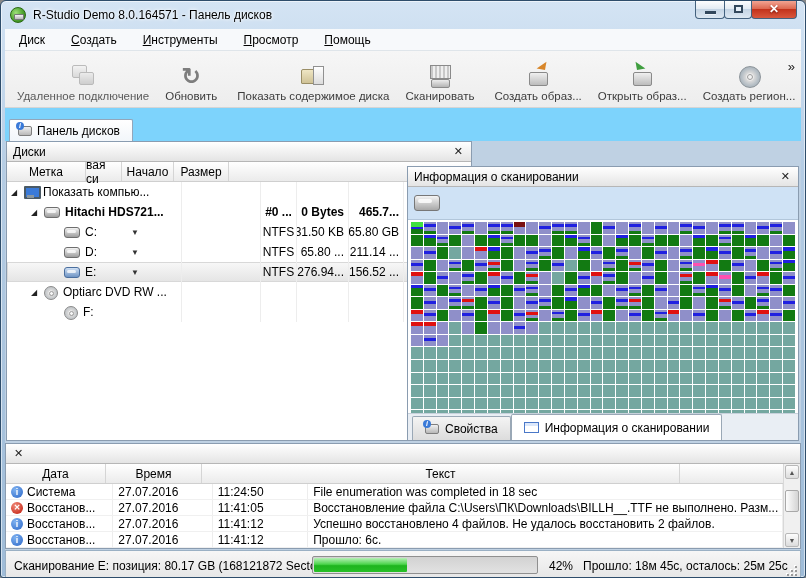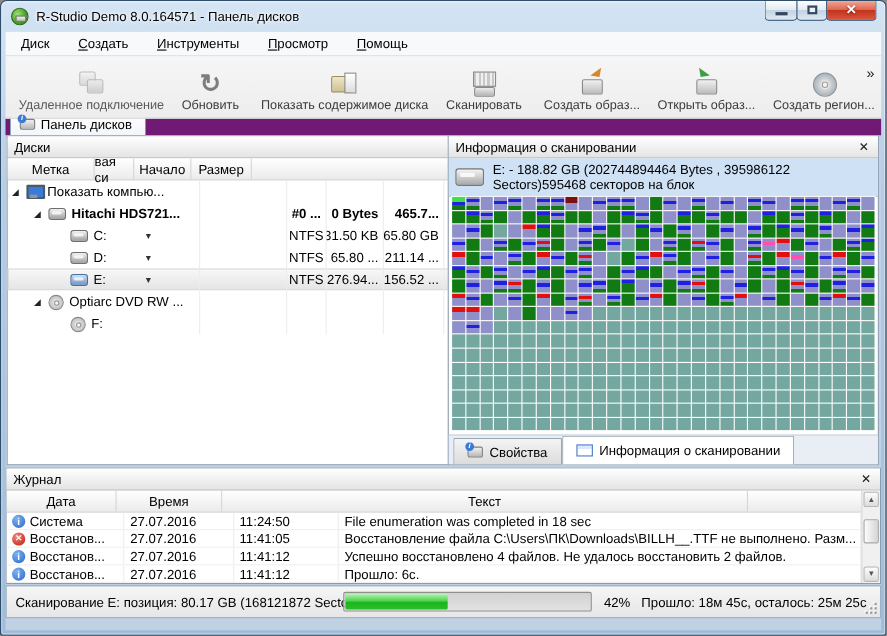--- a/index.html
+++ b/index.html
@@ -50,21 +50,21 @@
   .i-scan:after { content:""; position:absolute; left:4px; top:15px; width:17px; height:7px; background:linear-gradient(#ececec,#b4b4b4); border:1px solid #8a8a8a; border-radius:2px; }
   .i-diskarrow:before { content:""; position:absolute; left:4px; top:8px; width:17px; height:12px; background:linear-gradient(#f0f0f0,#bcbcbc); border:1px solid #8a8a8a; border-radius:2px; }
   .i-diskarrow:after { content:""; position:absolute; left:2px; top:0; width:0; height:0; border:6px solid transparent; }
   .i-open:after { border-top-color:#3f9e3f; transform:rotate(35deg); }
   .i-createimg:after { border-top-color:#d8862a; transform:rotate(-35deg); left:14px; }
   .i-cd { border-radius:50%; }
   .i-cd:before { content:""; position:absolute; left:3px; top:2px; width:20px; height:20px; border-radius:50%;
     background:radial-gradient(circle,#ffffff 0 18%,#d9d9d9 30%,#b5bec5 60%,#98a2aa 100%); border:1px solid #8c949a; }
   .i-cd:after { content:""; position:absolute; left:11px; top:10px; width:4px; height:4px; border-radius:50%; background:#f2f2f2; border:1px solid #9a9a9a; }
 
-  .tabstrip { height:15px; background:#701a75; display:flex; align-items:flex-end; padding-left:4px; }
+  .tabstrip { height:33px; background:#7dd3fc; display:flex; align-items:flex-end; padding-left:4px; }
   .tab { height:22px; background:linear-gradient(#ffffff,#f2f6fa); border:1px solid #93a6ba; border-bottom:none; border-radius:2px 2px 0 0;
     display:flex; align-items:center; gap:5px; padding:0 12px 0 8px; font-size:12px; color:#000; }
   .mini-disk { width:14px; height:10px; background:linear-gradient(#f0f0f0,#b8b8b8); border:1px solid #7e7e7e; border-radius:2px; position:relative; }
   .mini-disk:after { content:"i"; position:absolute; left:-3px; top:-5px; width:8px; height:8px; background:#3a7ad8; border-radius:50%;
     color:#fff; font-size:7px; font-weight:bold; text-align:center; line-height:8px; font-style:italic; }
 
   .workspace { position:relative; height:300px; }
   .panel { position:absolute; top:0; bottom:0; background:#fff; border:1px solid #8c99; border:1px solid #8a9cb0; }
   .panel-hdr { height:20px; background:linear-gradient(#ffffff,#e4e4e4); border-bottom:1px solid #b6b6b6;
     font-size:12px; color:#000; display:flex; align-items:center; padding:0 6px; }
@@ -303,28 +303,27 @@
                 <span>F:</span>
               </div>
               <div class="c alignC" style="width: 79px;"></div>
               <div class="c alignC" style="width: 36px;"></div>
               <div class="c alignR" style="width: 52px;"></div>
               <div class="c alignR" style="width: 55px;"></div>
             </div>
           </div>
       </div>
 
-      <div class="panel" style="left:402px; right:2px;">
+      <div class="panel" style="left:402px; right:2px;margin-top:25px;">
         <div class="panel-hdr">
           <span class="ttl">Информация о сканировании</span>
           <span class="xbtn">✕</span>
         </div>
         <div class="scaninfo">
           <span class="big-disk"></span>
-          <span>E: - 188.82 GB (202744894464 Bytes , 395986122 Sectors)595468 секторов на блок</span>
         </div>
         <div class="scan-map" id="scan-map">
             <div style="background: linear-gradient(rgb(64, 224, 64) 0px, rgb(64, 224, 64) 40%, rgb(32, 32, 224) 40%, rgb(32, 32, 224) 62%, rgb(18, 122, 18) 62%, rgb(18, 122, 18) 100%);"></div>
             <div style="background: linear-gradient(rgb(143, 143, 201) 0px, rgb(143, 143, 201) 15%, rgb(32, 32, 224) 15%, rgb(32, 32, 224) 40%, rgb(143, 143, 201) 40%, rgb(143, 143, 201) 72%, rgb(18, 122, 18) 72%, rgb(18, 122, 18) 100%);"></div>
             <div style="background: rgb(143, 143, 201);"></div>
             <div style="background: linear-gradient(rgb(143, 143, 201) 0px, rgb(143, 143, 201) 30%, rgb(32, 32, 224) 30%, rgb(32, 32, 224) 55%, rgb(143, 143, 201) 55%, rgb(143, 143, 201) 100%);"></div>
             <div style="background: linear-gradient(rgb(143, 143, 201) 0px, rgb(143, 143, 201) 15%, rgb(32, 32, 224) 15%, rgb(32, 32, 224) 40%, rgb(143, 143, 201) 40%, rgb(143, 143, 201) 72%, rgb(18, 122, 18) 72%, rgb(18, 122, 18) 100%);"></div>
             <div style="background: rgb(143, 143, 201);"></div>
             <div style="background: linear-gradient(rgb(143, 143, 201) 0px, rgb(143, 143, 201) 15%, rgb(32, 32, 224) 15%, rgb(32, 32, 224) 40%, rgb(143, 143, 201) 40%, rgb(143, 143, 201) 72%, rgb(18, 122, 18) 72%, rgb(18, 122, 18) 100%);"></div>
             <div style="background: linear-gradient(rgb(143, 143, 201) 0px, rgb(143, 143, 201) 15%, rgb(32, 32, 224) 15%, rgb(32, 32, 224) 40%, rgb(143, 143, 201) 40%, rgb(143, 143, 201) 72%, rgb(18, 122, 18) 72%, rgb(18, 122, 18) 100%);"></div>
@@ -839,21 +838,20 @@
             <div class="btab active">
               <span class="grid-icon"></span>
               <span>Информация о сканировании</span>
             </div>
           </div>
       </div>
     </div>
 
     <div class="logpanel">
       <div class="panel-hdr">
-        <span class="ttl">Журнал</span>
         <span class="xbtn">✕</span>
       </div>
       <div class="logbody">
         <div class="theader" id="log-theader">
             <div class="thcell" style="width: 100px;">Дата</div>
             <div class="thcell" style="width: 96px;">Время</div>
             <div class="thcell" style="width: 478px;">Текст</div>
           </div>
         <div id="log-rows">
             <div class="lrow">

